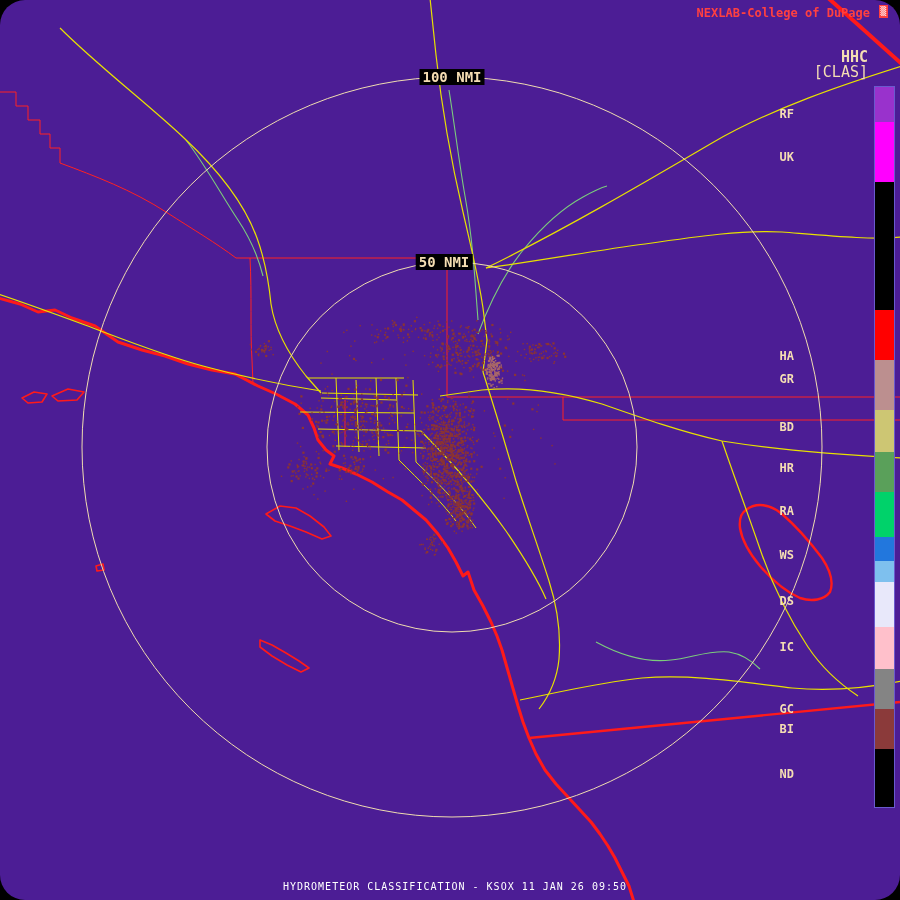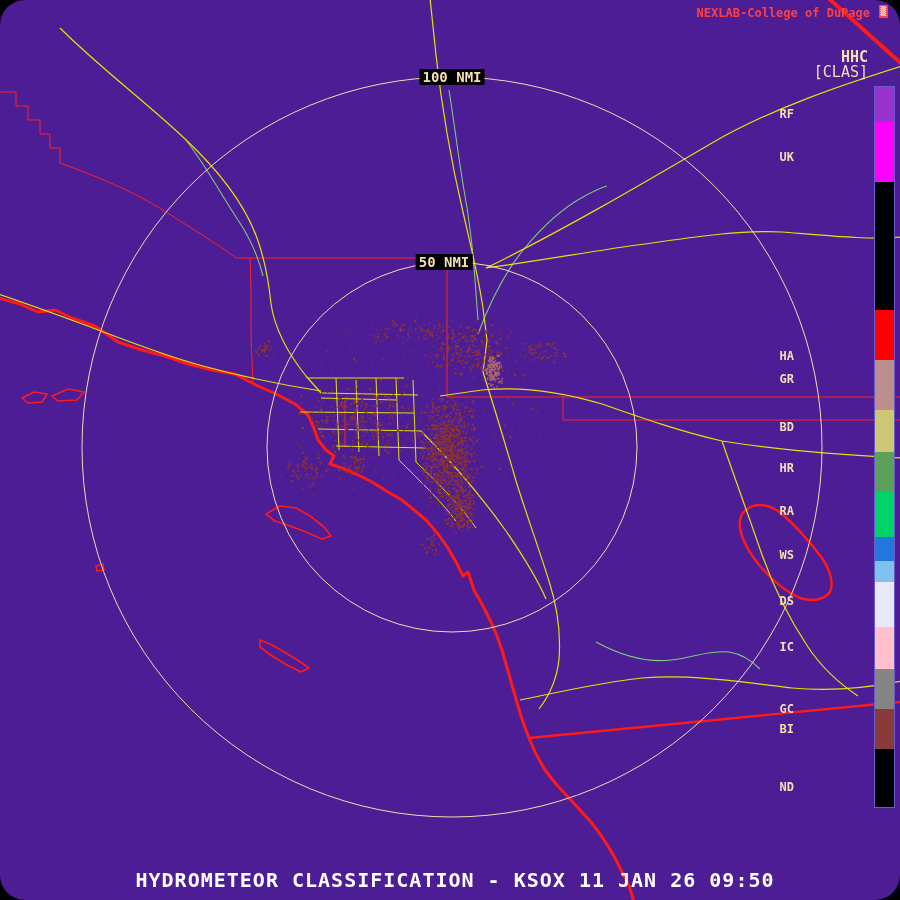--- a/index.html
+++ b/index.html
@@ -18,21 +18,21 @@
   .ring{stroke:var(--ring);stroke-width:1;fill:none;}
   .txt{position:absolute;white-space:pre;}
   .brand{top:6px;right:30px;color:var(--brand_red);font-size:12px;font-weight:bold;}
   .brand-glyph{position:absolute;top:5px;right:12px;color:#fff;background:var(--brand_red);
                font-size:9px;line-height:13px;padding:0 2px;}
   .hhc{top:48px;right:32px;color:var(--wheat);font-size:15px;font-weight:bold;}
   .clas{top:63px;right:32px;color:var(--wheat);font-size:15px;}
   .ring-label{transform:translateX(-50%);background:#000;color:var(--wheat);
               font-size:14px;font-weight:bold;padding:0 3px;z-index:3;}
   .status{bottom:8px;left:455px;transform:translateX(-50%);color:#fff;
-          font-size:20px;font-weight:bold;letter-spacing:1px;z-index:3;}
+          font-size:10px;font-weight:normal;letter-spacing:1px;z-index:3;}
   #legend-bar{position:absolute;left:874px;top:86px;width:19px;
               border:1px solid var(--legend_border);z-index:2;}
   #legend-bar .seg{width:100%;}
   #legend-labels{position:absolute;top:0;left:0;width:828px;height:900px;z-index:2;pointer-events:none;}
   .leg-label{position:absolute;right:34px;color:var(--wheat);font-size:12px;font-weight:bold;}
 </style>
 </head>
 <body>
 
 <div id="stage">
@@ -2383,17 +2383,17 @@
       <span class="leg-label" style="top: 322px; margin-top: 27px;">HA</span>
       <span class="leg-label" style="top: 372px; text-align: right;">GR</span>
       <span class="leg-label" style="top: 420px;">BD</span>
       <span class="leg-label" style="top: 461px;">HR</span>
       <span class="leg-label" style="top: 504px;">RA</span>
       <span class="leg-label" style="top: 548px;">WS</span>
       <span class="leg-label" style="top: 594px;">DS</span>
       <span class="leg-label" style="top: 640px;">IC</span>
       <span class="leg-label" style="top: 682px; margin-top: 20px;">GC</span>
       <span class="leg-label" style="top: 722px;">BI</span>
-      <span class="leg-label" style="top: 767px; margin-top: 13px;">ND</span>
+      <span class="leg-label" style="top: 767px;">ND</span>
     </div>
 
   <span class="txt status">HYDROMETEOR CLASSIFICATION - KSOX 11 JAN 26 09:50</span>
 </div>
 
 </body></html>

